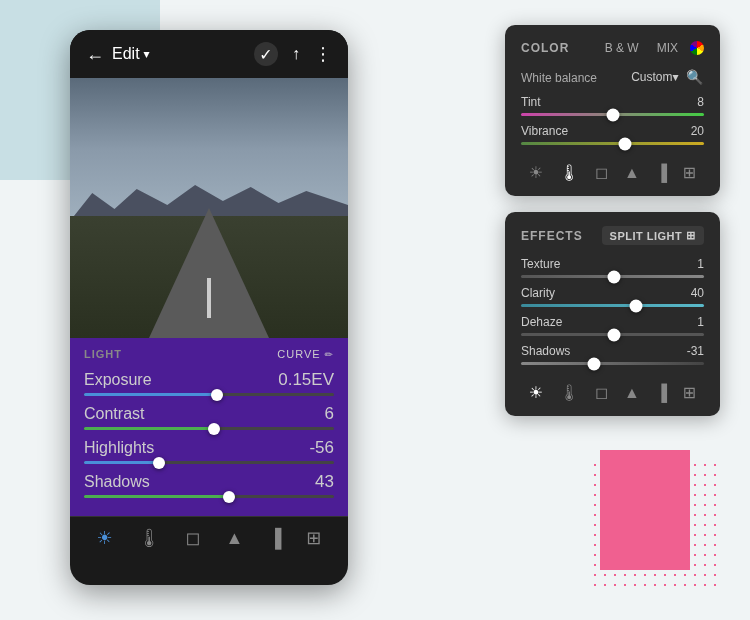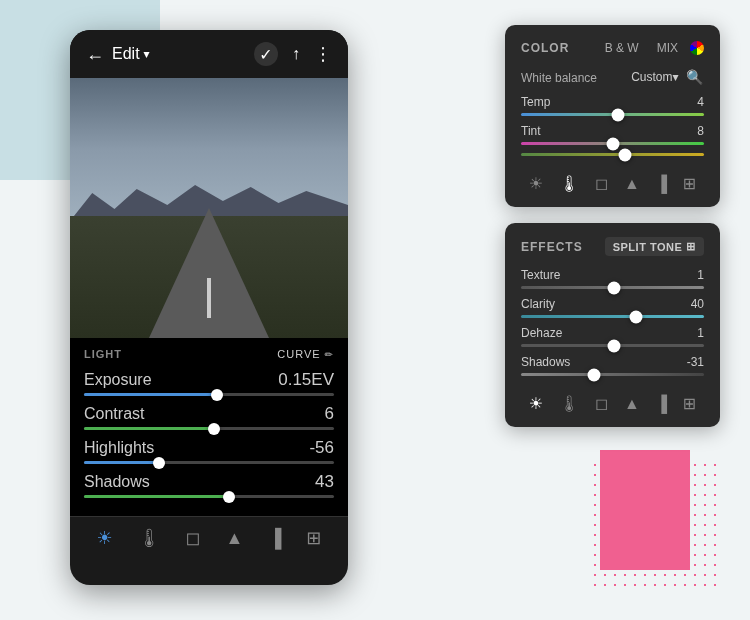--- a/index.html
+++ b/index.html
@@ -114,21 +114,21 @@
       bottom: 20px;
       left: 50%;
       transform: translateX(-50%);
       width: 4px;
       height: 40px;
       background: #cccccc;
     }
 
     .phone-controls {
       padding: 10px 14px;
-      background: #000000;
+      background: #4c1d95;
     }
     .light-header {
       display: flex;
       align-items: center;
       justify-content: space-between;
       margin-bottom: 10px;
     }
     .light-label {
       color: #888;
       font-size: 11px;
@@ -463,62 +463,57 @@
       <span class="wb-label">White balance</span>
       <div style="display:flex;align-items:center;gap:8px;">
         <span class="wb-custom">
           <span>Custom</span>
           <span>▾</span>
         </span>
         <span class="eyedropper">🔍</span>
       </div>
     </div>
 
-    <div class="panel-slider-row">
-      <div class="panel-slider-label-row">
-        <span class="panel-slider-label">Temp</span>
-        <span class="panel-slider-value">4</span>
-      </div>
-      <div class="panel-slider-track">
-        <div class="panel-slider-thumb" style="left:53%"></div>
-      </div>
-    </div>
 
     <div class="panel-slider-row">
       <div class="panel-slider-label-row">
         <span class="panel-slider-label">Tint</span>
         <span class="panel-slider-value">8</span>
       </div>
       <div class="panel-slider-track panel-slider-track-green">
         <div class="panel-slider-thumb" style="left:50%"></div>
       </div>
     </div>
 
     <div class="panel-slider-row">
+      <div class="panel-slider-label-row">
+        <span class="panel-slider-label">Vibrance</span>
+        <span class="panel-slider-value">20</span>
+      </div>
       <div class="panel-slider-track panel-slider-track-vib">
         <div class="panel-slider-thumb" style="left:57%"></div>
       </div>
     </div>
 
     <div class="panel-bottom-icons">
       <span class="p-icon">☀</span>
       <span class="p-icon active">🌡</span>
       <span class="p-icon">◻</span>
       <span class="p-icon">▲</span>
       <span class="p-icon">▐</span>
       <span class="p-icon">⊞</span>
     </div>
   </div>
 
   <div class="panel">
     <div class="panel-header">
       <span class="panel-title">EFFECTS</span>
       <div class="effects-header-right">
         <span class="split-tone-btn">
-          <span>SPLIT TONE</span>
+          <span>SPLIT LIGHT</span>
           <span>⊞</span>
         </span>
       </div>
     </div>
 
     <div class="panel-slider-row">
       <div class="panel-slider-label-row">
         <span class="panel-slider-label">Texture</span>
         <span class="panel-slider-value">1</span>
       </div>

